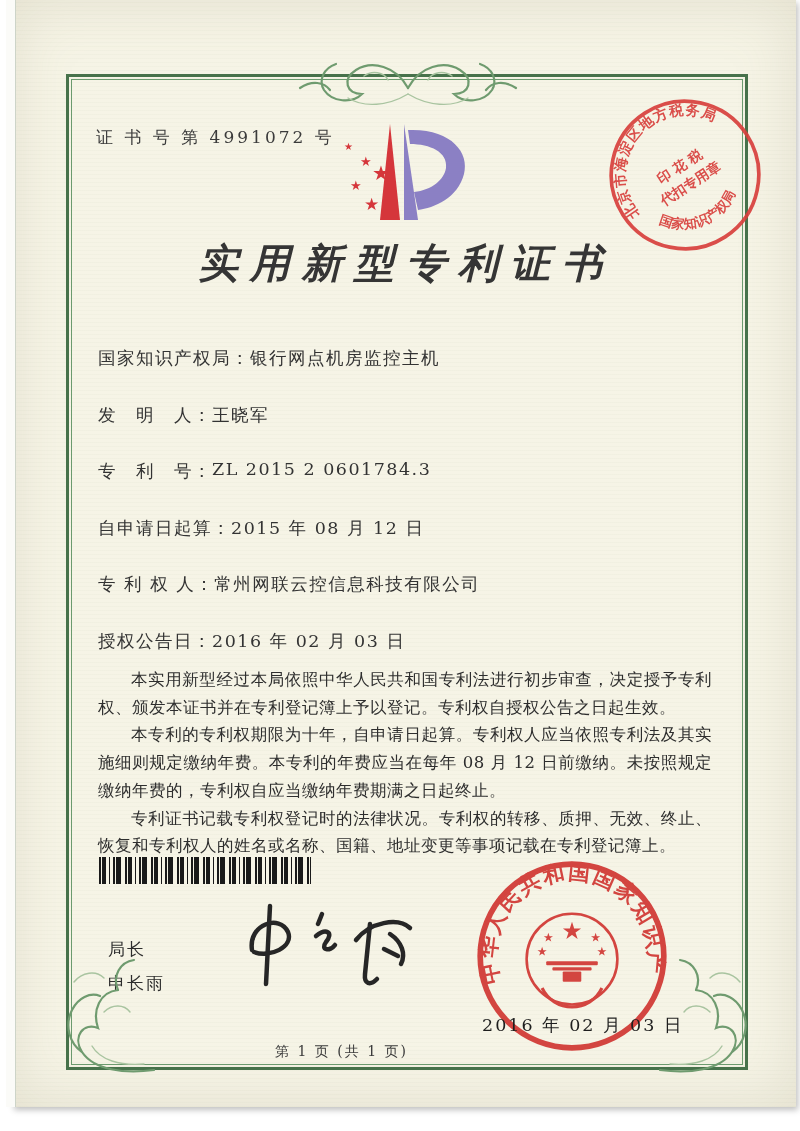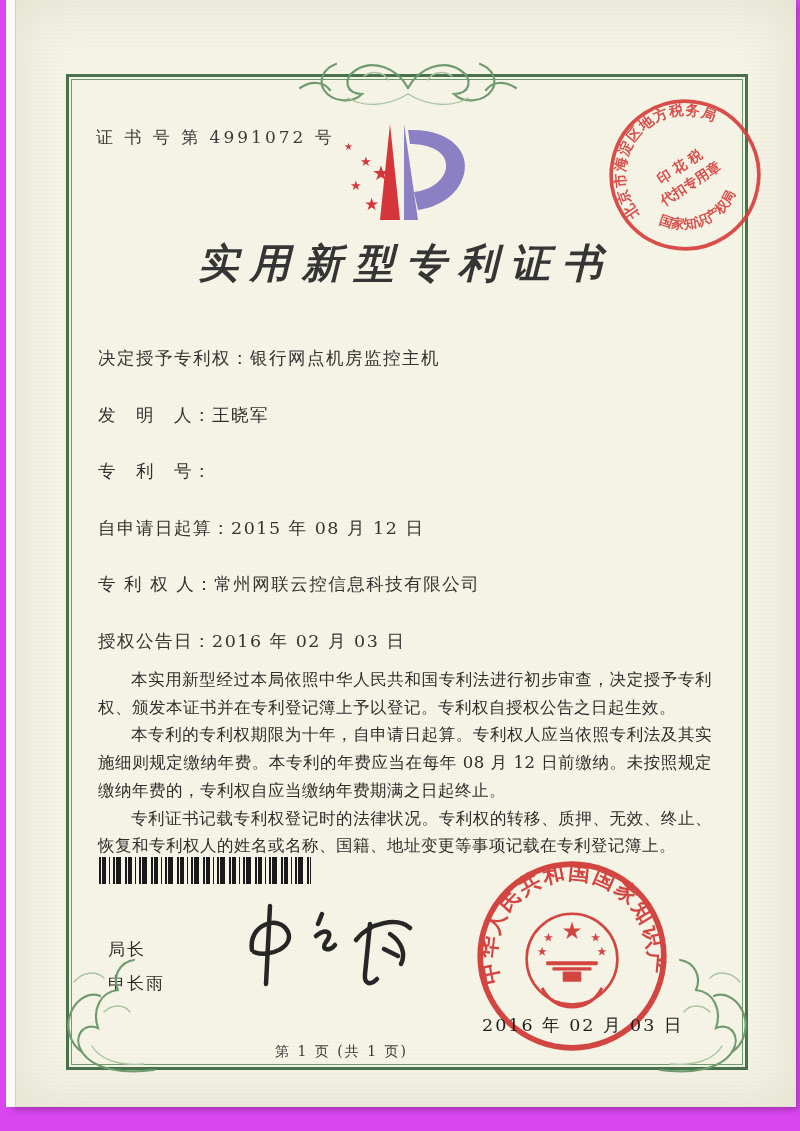--- a/index.html
+++ b/index.html
@@ -1,17 +1,17 @@
 <!DOCTYPE html>
 <html><head>
 <meta charset="utf-8">
 <style>
   * { margin:0; padding:0; box-sizing:border-box; }
   html,body { width:800px; height:1131px; background:#e7e6e1; font-family:"DejaVu Serif","Liberation Serif",serif; }
-  .stage { position:relative; width:800px; height:1131px; overflow:hidden; background:#d946ef; }
+  .stage { position:relative; width:800px; height:1131px; overflow:hidden; background:#ffffff; }
 
   
   .paper { position:absolute; left:12px; top:0; right:4px; bottom:24px;
            background:#f6f4e6;
            background-image:repeating-linear-gradient(0deg, rgba(160,170,140,0.05) 0 1px, rgba(0,0,0,0) 1px 4px);
            box-shadow: inset 0 0 60px rgba(140,130,95,0.18), 2px 3px 6px rgba(0,0,0,0.25); }
   .torn-edge { position:absolute; left:6px; top:0; bottom:24px; width:10px;
            background:#fbfbf8; border-right:1px solid #cdd4c8; filter:blur(0.4px); }
 
   
@@ -121,29 +121,30 @@
       <textPath href="#taxBot" startOffset="8">国家知识产权局</textPath>
     </text>
     <text x="75" y="70" font-size="13" text-anchor="middle">印 花 税</text>
     <text x="75" y="89" font-size="13" text-anchor="middle">代扣专用章</text>
   </svg>
 
   <div class="title">实用新型专利证书</div>
 
   <div class="fields">
     <div class="field-row">
-      <span class="field-label">决定授予专利权：</span>
+      <span class="field-label">国家知识产权局：</span>
         <span class="field-value">银行网点机房监控主机</span>
     </div>
     <div class="field-row">
       <span class="field-label">发　明　人：</span>
         <span class="field-value">王晓军</span>
     </div>
     <div class="field-row">
       <span class="field-label">专　利　号：</span>
+        <span class="field-value">ZL 2015 2 0601784.3</span>
     </div>
     <div class="field-row">
       <span class="field-label">自申请日起算：</span>
         <span class="field-value">2015 年 08 月 12 日</span>
     </div>
     <div class="field-row">
       <span class="field-label">专 利 权 人：</span>
         <span class="field-value">常州网联云控信息科技有限公司</span>
     </div>
     <div class="field-row">

